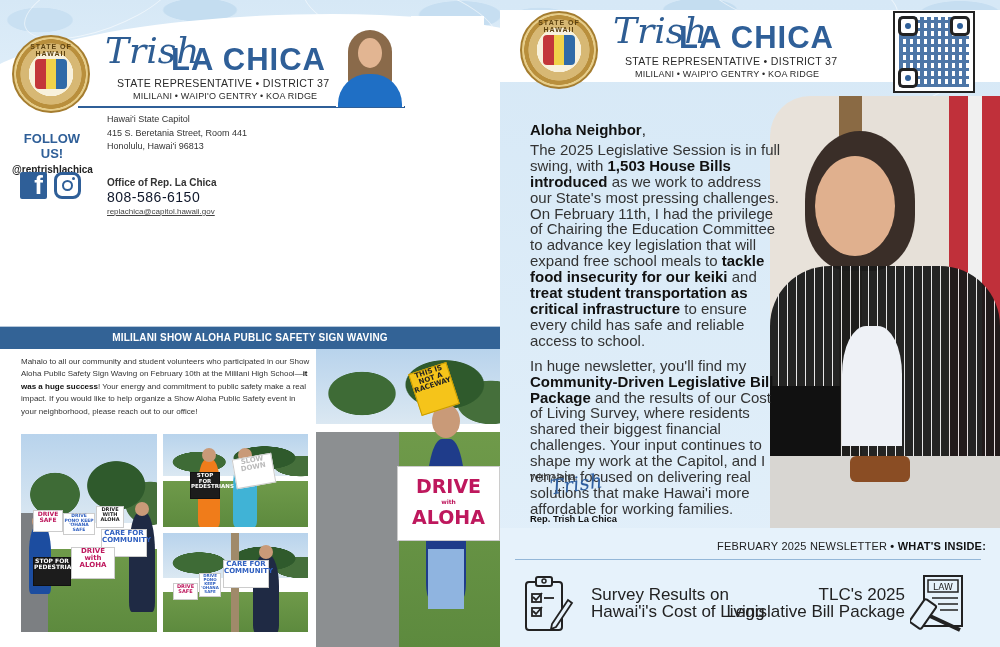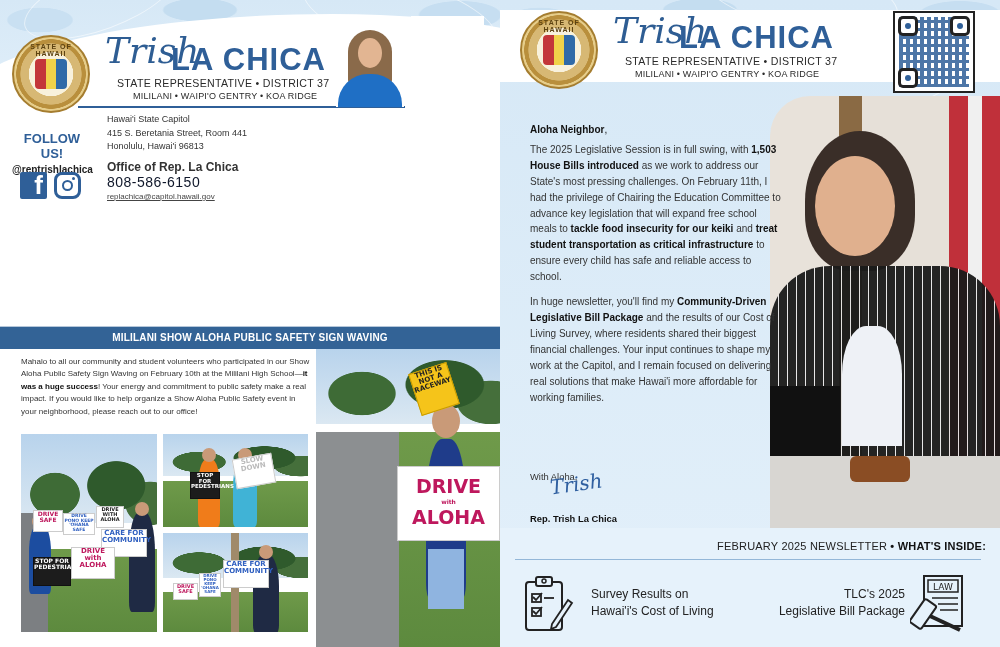--- a/index.html
+++ b/index.html
@@ -30,21 +30,21 @@
   .logo .sub1{font-weight:normal;color:#2a2a2a;letter-spacing:.3px}
   .logo .sub2{color:#2a2a2a;letter-spacing:.2px}
   .uline{position:absolute;height:2px;background:#2f5f98}
   .portrait{position:absolute;left:336px;top:26px;width:68px;height:81px;overflow:hidden;background:#fff}
   .portrait .hair{position:absolute;left:12px;top:4px;width:44px;height:60px;border-radius:22px 22px 10px 10px;background:#8a6a4a}
   .portrait .face{position:absolute;left:22px;top:12px;width:24px;height:30px;border-radius:50%;background:#e2b592}
   .portrait .body{position:absolute;left:2px;top:48px;width:64px;height:40px;border-radius:30px 30px 0 0;background:#1f6fc5}
   .stamp{position:absolute;left:411px;top:16px;width:73px;height:58px;background:#fff}
 
   .contact{position:absolute;left:107px;top:113px;font-size:9px;line-height:13.5px;color:#333}
-  .contact .office{font-weight:bold;margin-top:7px;font-size:12px}
+  .contact .office{font-weight:bold;margin-top:22px;font-size:10px}
   .contact .phone{font-size:14px;letter-spacing:.5px;line-height:16px;color:#0f172a}
   .contact .email{font-size:8px;text-decoration:underline;color:#444}
   .follow{position:absolute;left:12px;top:131px;width:80px;text-align:center}
   .follow .t{font-weight:bold;color:#2f5f98;font-size:13px}
   .follow .h{font-weight:bold;font-size:10px;color:#222;margin-top:3px}
   .soc{position:absolute;top:172px;width:27px;height:27px}
   .fb{left:20px;background:#2f5f98;border-radius:2px}
   .fb span{position:absolute;right:4px;bottom:-2px;color:#fff;font-weight:bold;font-size:26px;font-family:"Liberation Sans",sans-serif}
   .ig{left:54px;border:3px solid #2f5f98;border-radius:8px}
   .ig .c{position:absolute;left:5px;top:5px;width:11px;height:11px;border:2.5px solid #2f5f98;border-radius:50%}
@@ -76,35 +76,35 @@
       repeating-linear-gradient(0deg,#2f5f98 0 3px,transparent 3px 8px);opacity:.85}
   .qr .eye{position:absolute;width:20px;height:20px;border:3px solid #222;border-radius:5px;background:#fff}
   .qr .eye::after{content:"";position:absolute;left:4px;top:4px;width:6px;height:6px;background:#2f5f98;border-radius:50%}
   .scan{position:absolute;left:415px;top:96px;font-weight:bold;font-size:10px;color:#222;letter-spacing:.3px}
   .phone-icon{position:absolute;left:443px;top:112px;width:12px;height:20px;border:1.5px solid #333;border-radius:3px}
   .phone-icon::after{content:"";position:absolute;left:2px;top:6px;width:5px;height:5px;border:1px solid #333;border-radius:50%}
 
   .photo-r{position:absolute;left:270px;top:96px;width:230px;height:432px;overflow:hidden;border-radius:40px 0 0 0;
      background:linear-gradient(90deg,#e8e2da 0 30%,#8a6a44 30% 40%,#e6e0d8 40% 78%,#c0303a 78% 86%,#f0f0f0 86% 92%,#c0303a 92%)}
   .letter-card{position:absolute;left:17px;top:96px;width:263px;height:432px;background:rgba(247,246,244,.96);border-radius:0 0 0 0}
-  .letter{position:absolute;left:30px;top:122px;width:252px;font-size:10px;line-height:15.9px;color:#333}
+  .letter{position:absolute;left:30px;top:122px;width:252px;font-size:15px;line-height:15.9px;color:#333}
   .letter p{margin-bottom:9px}
   .letter b{color:#111}
   .letter .greet{font-weight:bold;color:#111;margin-bottom:4px}
   .sig-script{font-family:"DejaVu Serif",serif;font-style:italic;color:#2f5fa0;font-size:20px;position:absolute;left:50px;top:472px;transform:rotate(-8deg)}
   .closing{position:absolute;left:30px;top:471px;font-size:9.4px;color:#333}
   .signer{position:absolute;left:30px;top:513px;font-size:9.4px;font-weight:bold;color:#111}
   .desk{position:absolute;left:0;top:360px;width:230px;height:72px;background:#d8d6d2}
   .gavel{position:absolute;left:80px;top:360px;width:60px;height:26px;background:#8a4d24;border-radius:6px}
 
   .footer{position:absolute;left:0;top:528px;width:500px;height:119px;background:#e6f2fb}
   .footer .head{position:absolute;left:0;top:0;width:100%;height:auto;background:none;border-radius:0;right:15px;text-align:right;font-size:11px;color:#222;padding-right:14px;top:12px;letter-spacing:.2px}
   .footer .head b{color:#111}
   .footer .rule{position:absolute;left:15px;top:31px;width:466px;height:1px;background:#93b7d8}
-  .item{position:absolute;font-size:12px;line-height:17px;color:#222}
+  .item{position:absolute;font-size:17px;line-height:17px;color:#222}
 </style>
 </head>
 <body>
 
 <div class="spread">
 
   <div class="page left">
     <div class="leafbg" style="height:120px"></div>
     <div class="leafstroke" style="left:20px;top:-30px;width:160px;height:60px;transform:rotate(-20deg)"></div>
     <div class="leafstroke" style="left:300px;top:-20px;width:200px;height:70px;transform:rotate(15deg)"></div>

